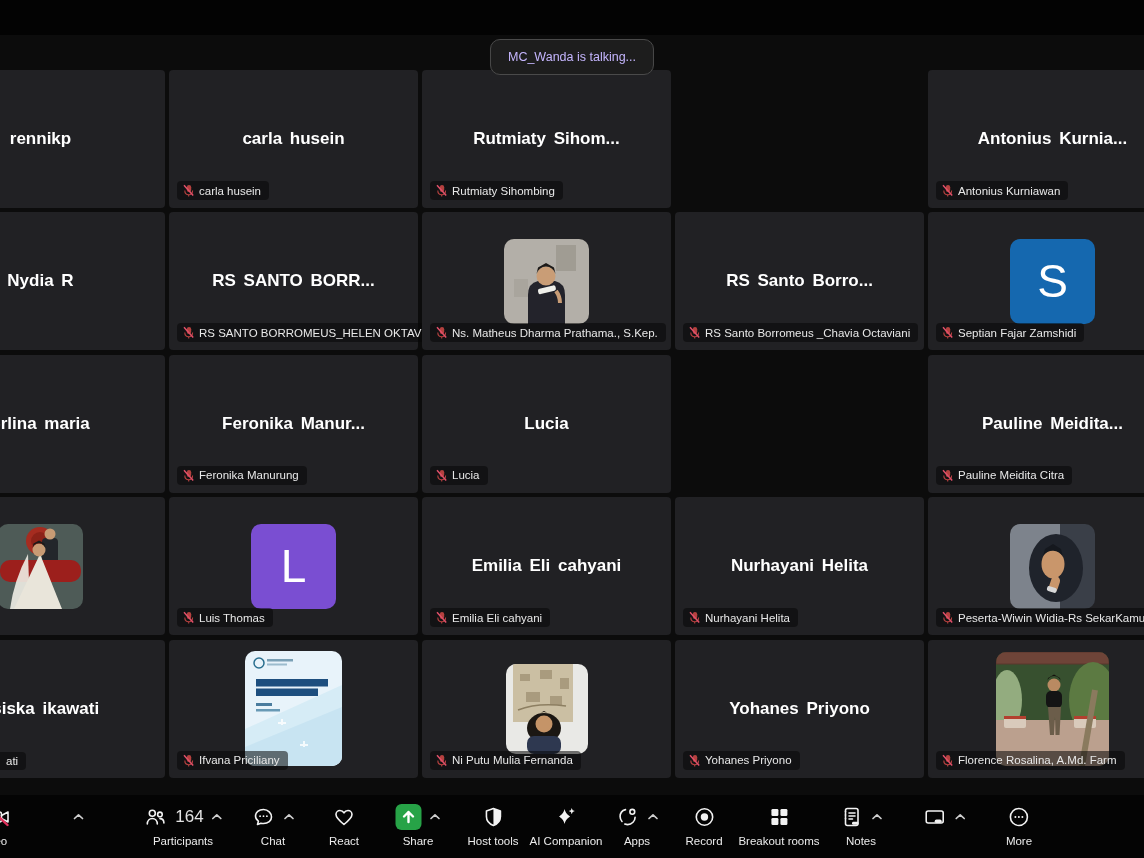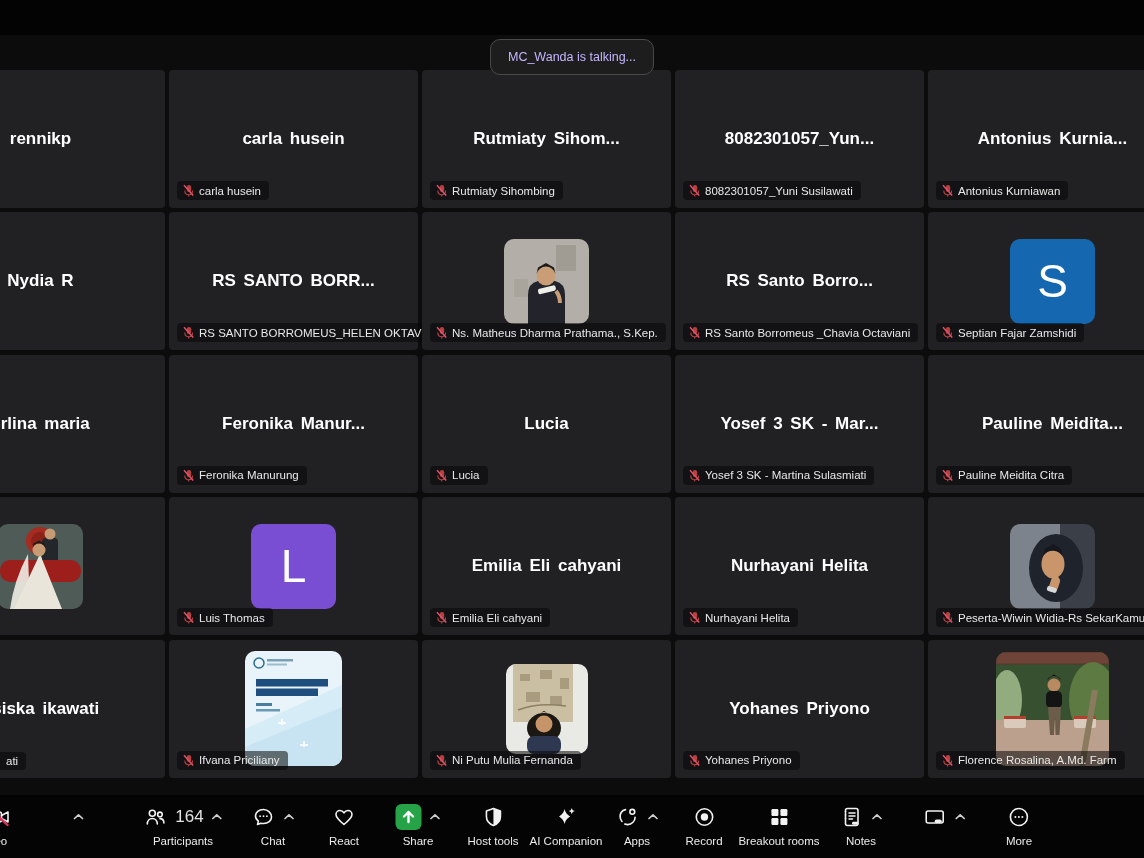--- a/index.html
+++ b/index.html
@@ -65,34 +65,20 @@
             <svg width="11" height="13" viewBox="0 0 11 13">
               <rect x="3.8" y="1" width="4.4" height="7" rx="2.2" fill="#b5413f"></rect>
               <path d="M1.8 6.5c0 2.6 1.7 4.2 3.9 4.2s3.9-1.6 3.9-4.2" fill="none" stroke="#b5413f" stroke-width="1.1"></path>
               <line x1="5.7" y1="10.7" x2="5.7" y2="12.4" stroke="#b5413f" stroke-width="1.1"></line>
               <line x1="1" y1="1.2" x2="10.2" y2="11.6" stroke="#e0506a" stroke-width="1.5"></line>
             </svg>
           </span>
           <span>Rutmiaty Sihombing</span>
         </div>
       </div>
-      <div class="tile" style="left: 675px; top: 35px;">
-        <div class="tile-name">8082301057_Yun...</div>
-        <div class="name-pill">
-          <span>
-            <svg width="11" height="13" viewBox="0 0 11 13">
-              <rect x="3.8" y="1" width="4.4" height="7" rx="2.2" fill="#b5413f"></rect>
-              <path d="M1.8 6.5c0 2.6 1.7 4.2 3.9 4.2s3.9-1.6 3.9-4.2" fill="none" stroke="#b5413f" stroke-width="1.1"></path>
-              <line x1="5.7" y1="10.7" x2="5.7" y2="12.4" stroke="#b5413f" stroke-width="1.1"></line>
-              <line x1="1" y1="1.2" x2="10.2" y2="11.6" stroke="#e0506a" stroke-width="1.5"></line>
-            </svg>
-          </span>
-          <span>8082301057_Yuni Susilawati</span>
-        </div>
-      </div>
       <div class="tile" style="left: 928px; top: 35px;">
         <div class="tile-name">Antonius Kurnia...</div>
         <div class="name-pill">
           <span>
             <svg width="11" height="13" viewBox="0 0 11 13">
               <rect x="3.8" y="1" width="4.4" height="7" rx="2.2" fill="#b5413f"></rect>
               <path d="M1.8 6.5c0 2.6 1.7 4.2 3.9 4.2s3.9-1.6 3.9-4.2" fill="none" stroke="#b5413f" stroke-width="1.1"></path>
               <line x1="5.7" y1="10.7" x2="5.7" y2="12.4" stroke="#b5413f" stroke-width="1.1"></line>
               <line x1="1" y1="1.2" x2="10.2" y2="11.6" stroke="#e0506a" stroke-width="1.5"></line>
             </svg>
@@ -192,34 +178,20 @@
         <div class="name-pill">
           <span>
             <svg width="11" height="13" viewBox="0 0 11 13">
               <rect x="3.8" y="1" width="4.4" height="7" rx="2.2" fill="#b5413f"></rect>
               <path d="M1.8 6.5c0 2.6 1.7 4.2 3.9 4.2s3.9-1.6 3.9-4.2" fill="none" stroke="#b5413f" stroke-width="1.1"></path>
               <line x1="5.7" y1="10.7" x2="5.7" y2="12.4" stroke="#b5413f" stroke-width="1.1"></line>
               <line x1="1" y1="1.2" x2="10.2" y2="11.6" stroke="#e0506a" stroke-width="1.5"></line>
             </svg>
           </span>
           <span>Lucia</span>
-        </div>
-      </div>
-      <div class="tile" style="left: 675px; top: 319.8px;">
-        <div class="tile-name">Yosef 3 SK - Mar...</div>
-        <div class="name-pill">
-          <span>
-            <svg width="11" height="13" viewBox="0 0 11 13">
-              <rect x="3.8" y="1" width="4.4" height="7" rx="2.2" fill="#b5413f"></rect>
-              <path d="M1.8 6.5c0 2.6 1.7 4.2 3.9 4.2s3.9-1.6 3.9-4.2" fill="none" stroke="#b5413f" stroke-width="1.1"></path>
-              <line x1="5.7" y1="10.7" x2="5.7" y2="12.4" stroke="#b5413f" stroke-width="1.1"></line>
-              <line x1="1" y1="1.2" x2="10.2" y2="11.6" stroke="#e0506a" stroke-width="1.5"></line>
-            </svg>
-          </span>
-          <span>Yosef 3 SK - Martina Sulasmiati</span>
         </div>
       </div>
       <div class="tile" style="left: 928px; top: 319.8px;">
         <div class="tile-name">Pauline Meidita...</div>
         <div class="name-pill">
           <span>
             <svg width="11" height="13" viewBox="0 0 11 13">
               <rect x="3.8" y="1" width="4.4" height="7" rx="2.2" fill="#b5413f"></rect>
               <path d="M1.8 6.5c0 2.6 1.7 4.2 3.9 4.2s3.9-1.6 3.9-4.2" fill="none" stroke="#b5413f" stroke-width="1.1"></path>
               <line x1="5.7" y1="10.7" x2="5.7" y2="12.4" stroke="#b5413f" stroke-width="1.1"></line>

